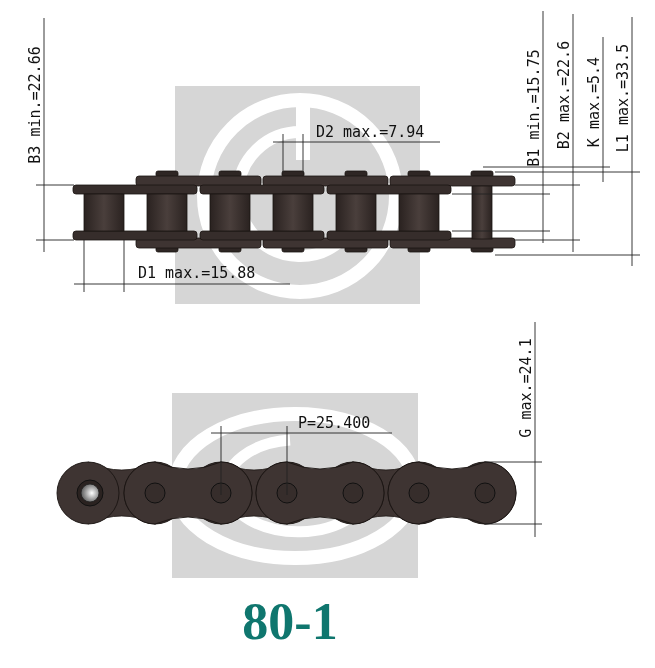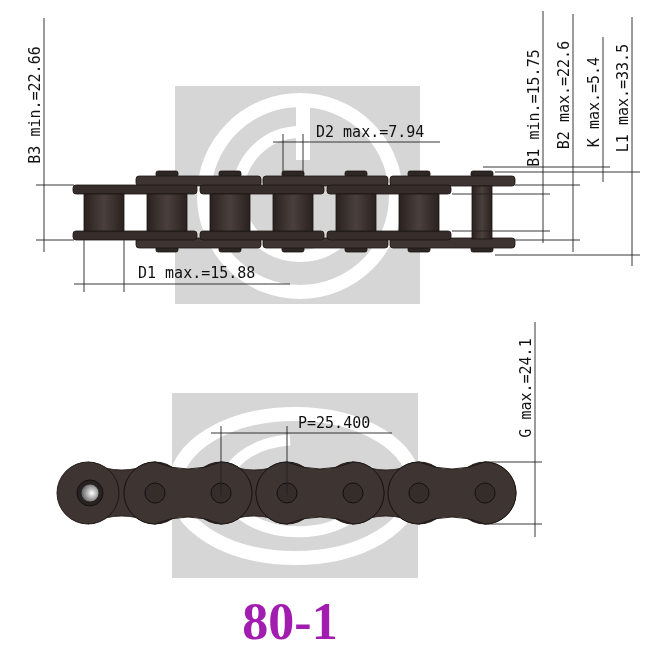--- a/index.html
+++ b/index.html
@@ -1,21 +1,21 @@
 <!DOCTYPE html>
 <html><head>
   <meta charset="utf-8">
   <style>
     html, body { margin: 0; padding: 0; background: #ffffff; }
     body { width: 655px; height: 668px; position: relative; overflow: hidden; }
     #stage { position: absolute; left: 0; top: 0; width: 655px; height: 668px; }
     .dim-text { font-family: "DejaVu Sans Mono", "Liberation Mono", monospace; font-size: 15px; fill: #111; }
     .title { position: absolute; left: 0; width: 580px; top: 592px; text-align: center;
              font-family: "Liberation Serif", "DejaVu Serif", serif; font-weight: bold;
-             font-size: 52px; color: #a21caf; line-height: 60px; }
+             font-size: 52px; color: #0f766e; line-height: 60px; }
   </style>
 </head>
 <body>
 
 <svg id="stage" viewBox="0 0 655 668" xmlns="http://www.w3.org/2000/svg">
   <defs>
     <linearGradient id="rollerGrad" x1="0" y1="0" x2="1" y2="0">
       <stop offset="0" stop-color="#2a2220"></stop>
       <stop offset="0.5" stop-color="#4a3f3c"></stop>
       <stop offset="1" stop-color="#2a2220"></stop>

